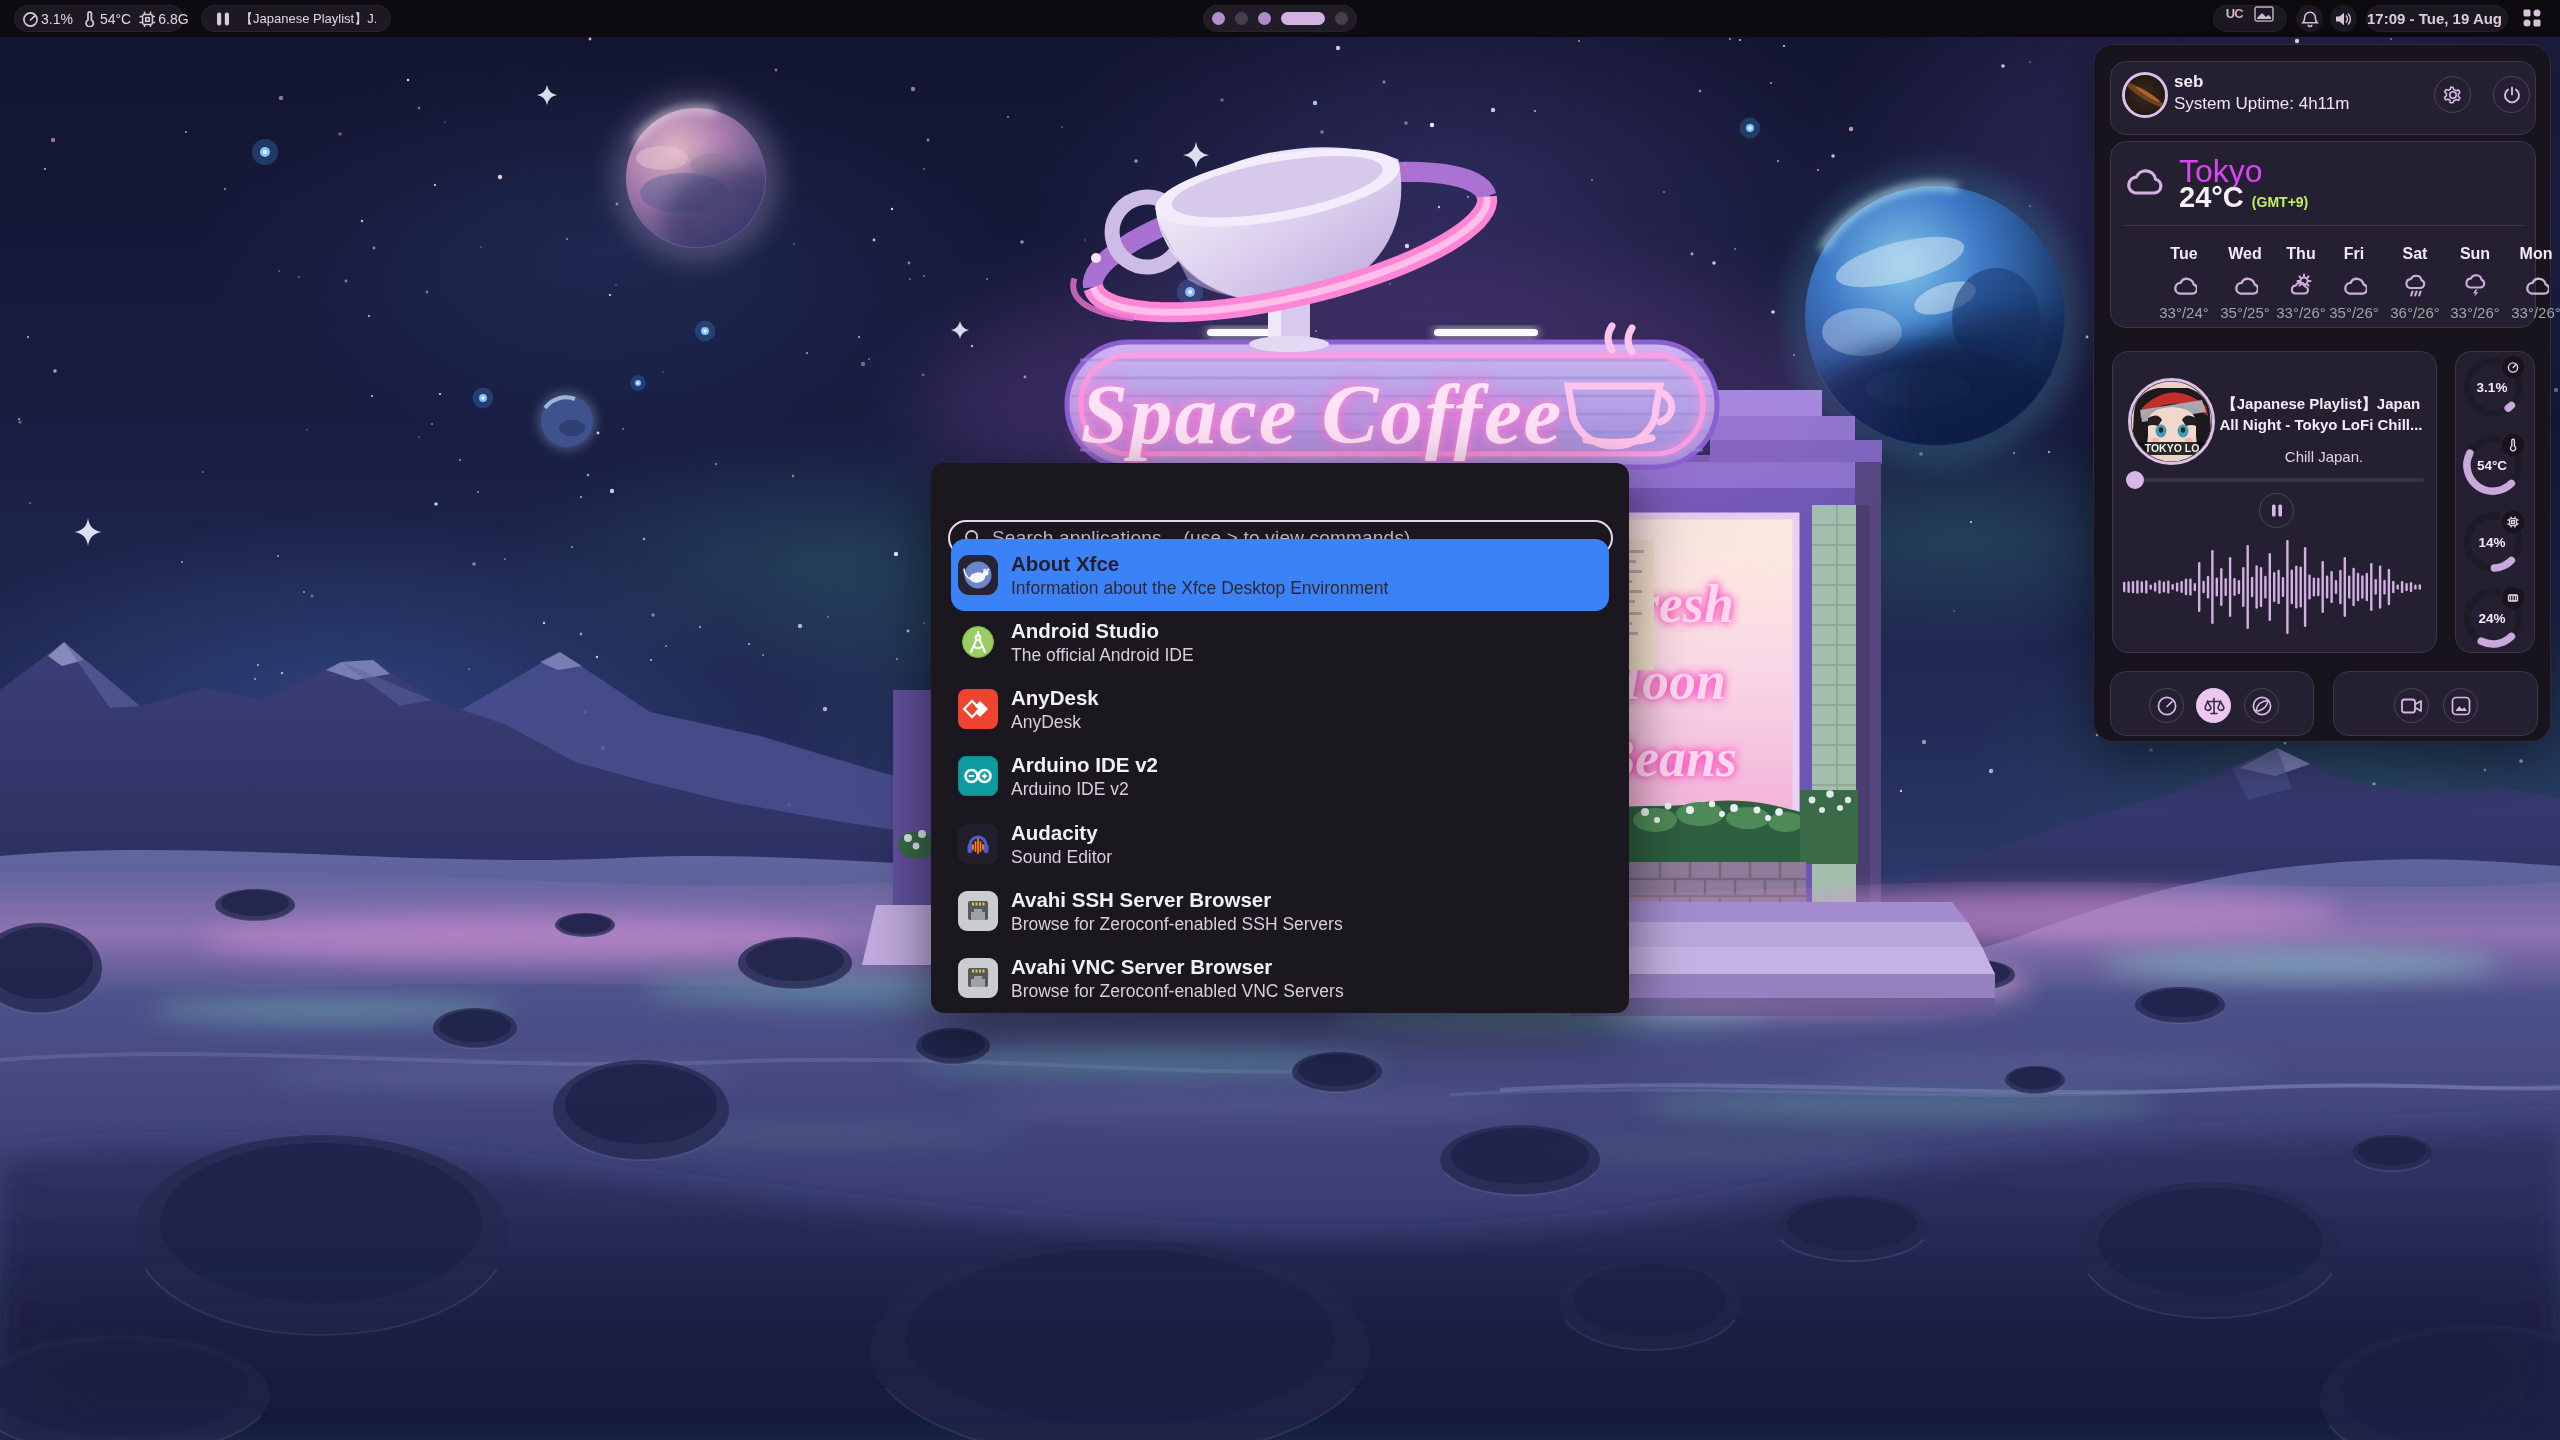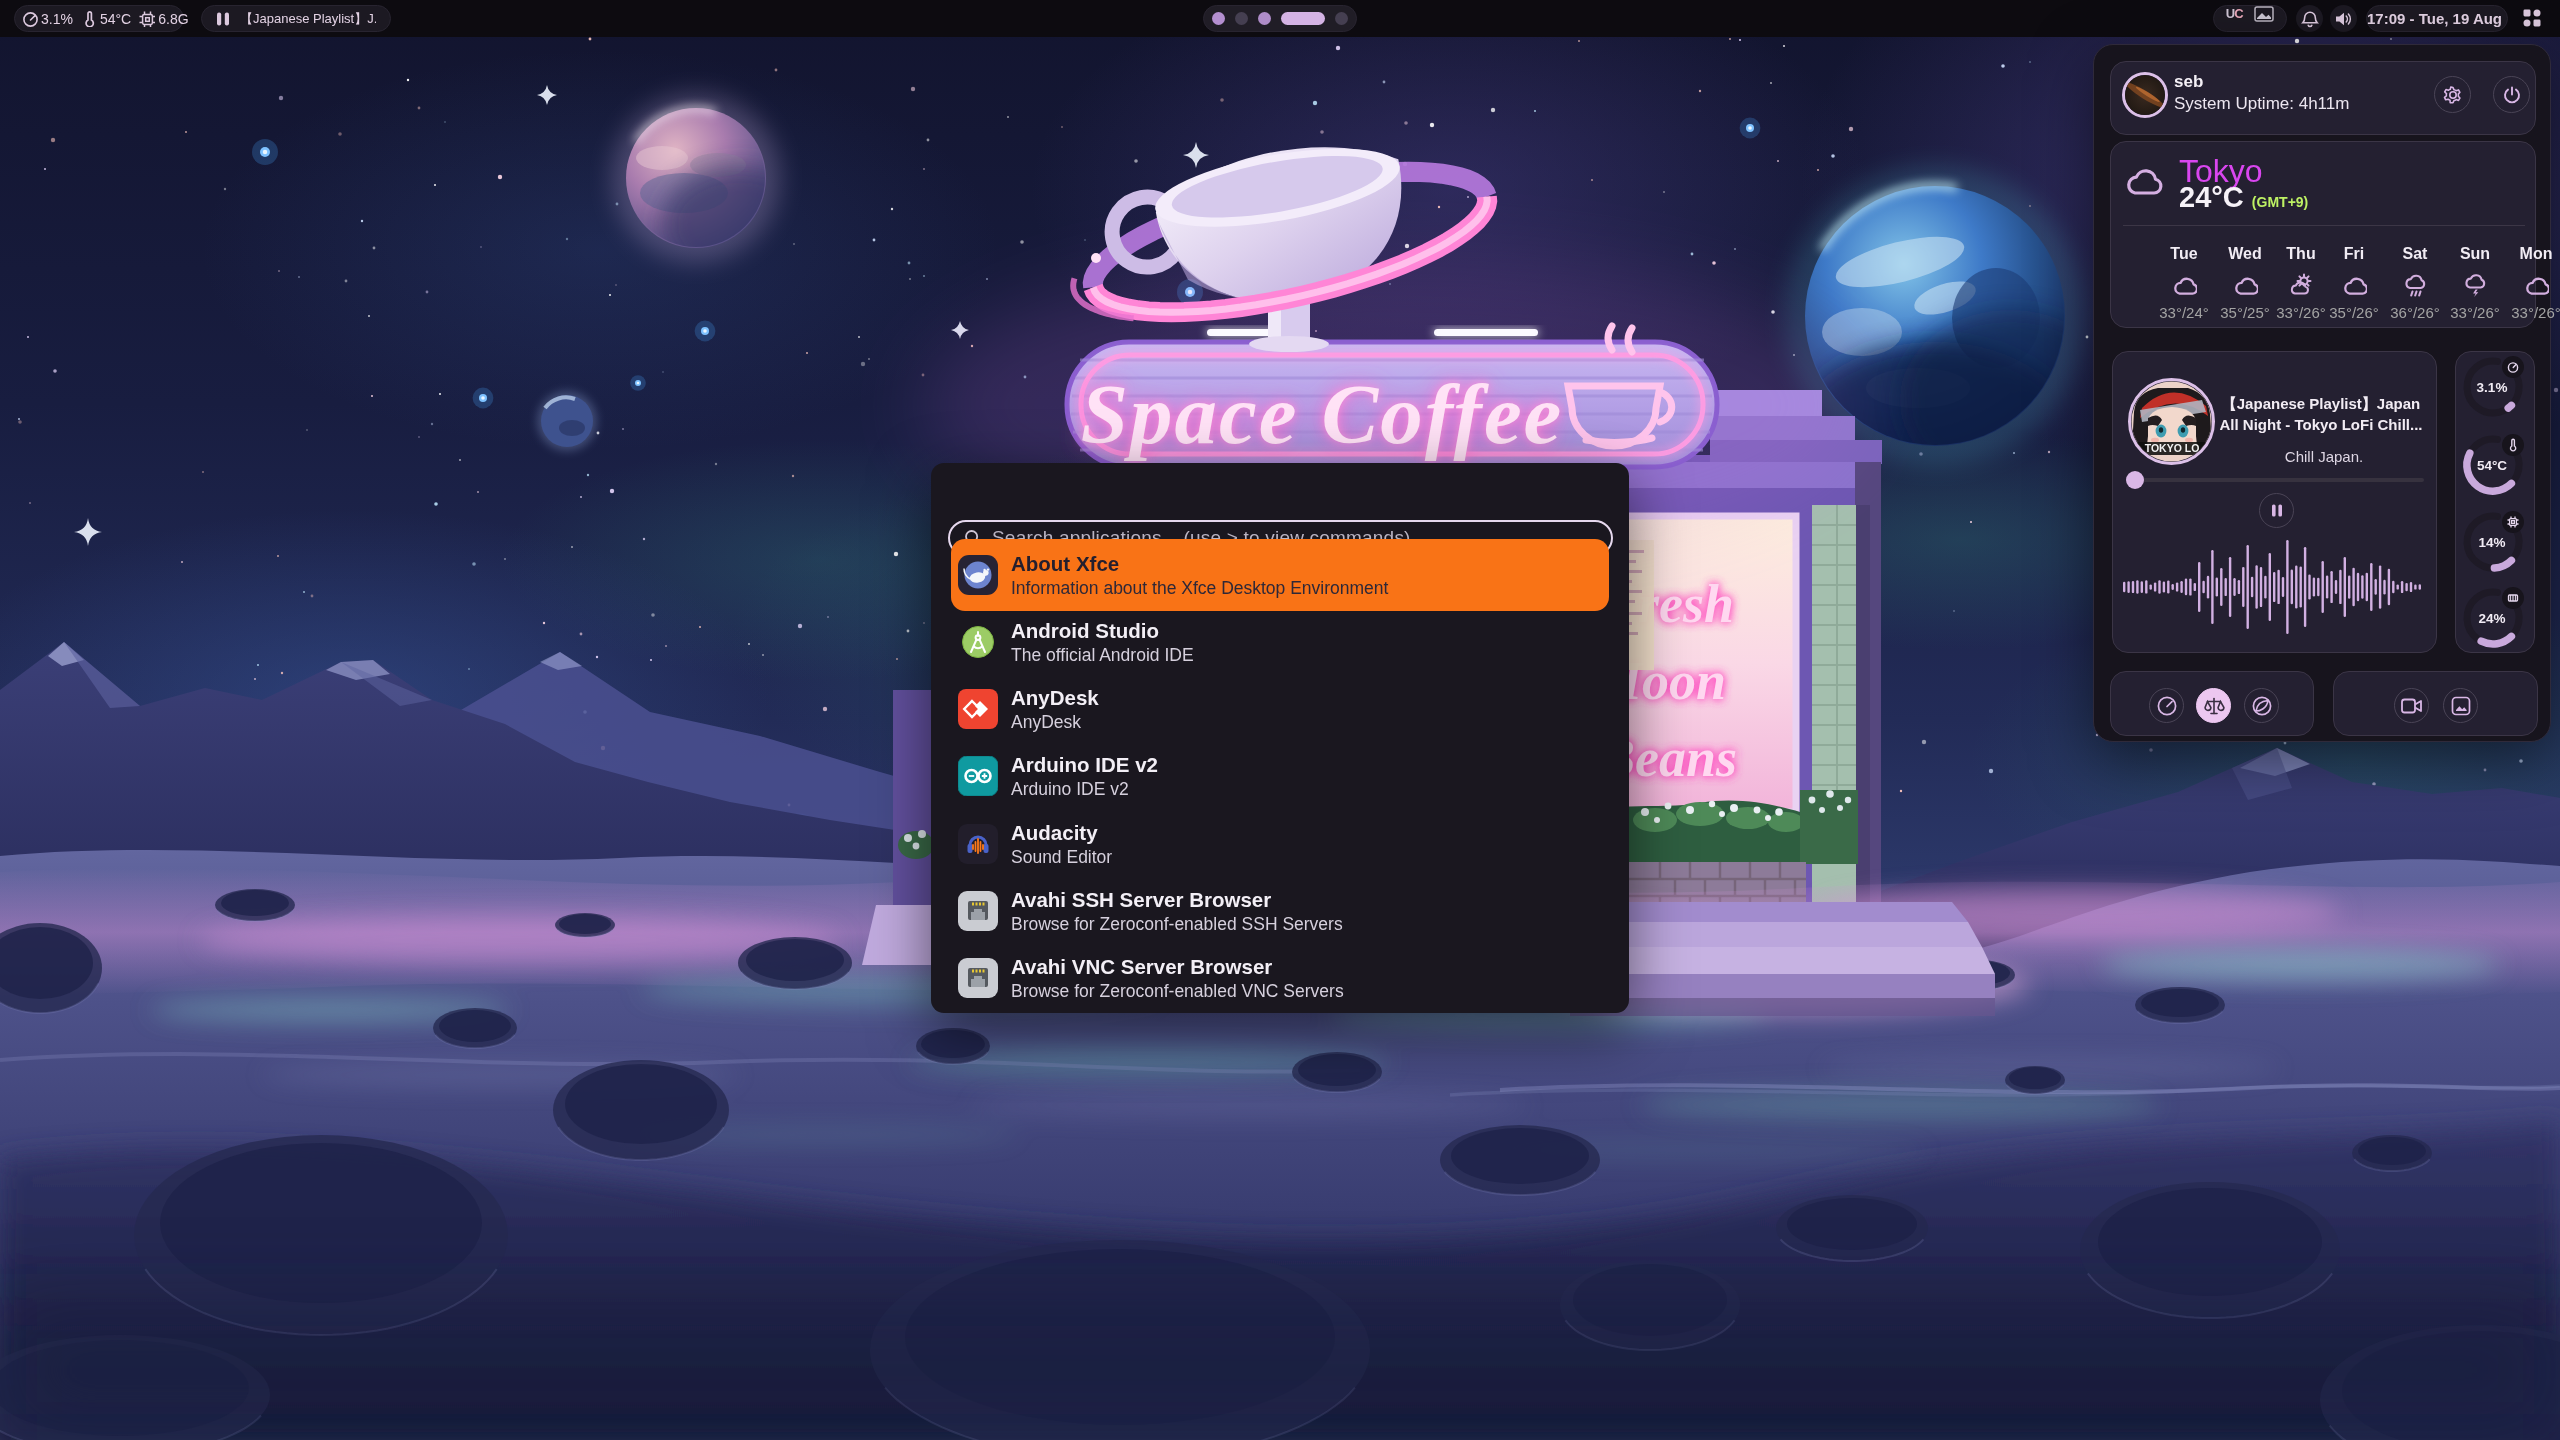--- a/index.html
+++ b/index.html
@@ -5,21 +5,21 @@
 .bar{position:absolute;left:0;top:0;width:2560px;height:37px;background:#0d0b10;}
 .pill{position:absolute;top:5px;height:27px;background:#1c1922;border:1px solid #282430;border-radius:15px;box-sizing:border-box;}
 .bt{font-size:14px;color:#e3d2e4;}
 .pill svg,.circ svg{flex:none;}
 .dot{width:13px;height:13px;border-radius:50%;display:inline-block;}
 .circ{position:absolute;top:5px;width:27px;height:27px;border-radius:50%;background:#1c1922;display:flex;align-items:center;justify-content:center;}
 .launcher{position:absolute;left:931px;top:463px;width:698px;height:550px;background:#1a171f;border-radius:13px;box-shadow:0 18px 60px rgba(0,0,0,0.55);}
 .search{position:absolute;left:17px;top:17px;width:665px;height:36px;box-sizing:border-box;border:2px solid #e6d8ee;border-radius:18px;display:flex;align-items:center;gap:9px;padding:0 13px;margin-top:40px;}
 .ph{font-size:19px;color:#b9b3c2;letter-spacing:0.2px;}
 .row{position:absolute;left:20px;width:658px;height:72px;display:flex;align-items:center;gap:13px;padding-left:7px;box-sizing:border-box;border-radius:14px;}
-.row.sel{background:#f97316;}
+.row.sel{background:#3b82f6;}
 .ric{width:40px;height:40px;}
 .rt{font-size:20.5px;font-weight:bold;color:#f3eff6;line-height:26px;}
 .rs{font-size:17.5px;color:#d6d0dd;line-height:22px;}
 .sel .rt{color:#241f2e;}
 .sel .rs{color:#2e2838;}
 .sb{position:absolute;left:2093px;top:44px;width:458px;height:698px;background:#17141d;border:1px solid #2f2a3a;border-radius:20px;box-sizing:border-box;box-shadow:0 18px 60px rgba(0,0,0,0.5);}
 .card{position:absolute;background:#242031;border:1px solid #3b3546;border-radius:16px;box-sizing:border-box;}
 .avatar{position:absolute;left:11px;top:10px;width:40px;height:40px;border-radius:50%;border:3px solid #dcc0e8;overflow:hidden;}
 .cbtn{position:absolute;width:35px;height:35px;border-radius:50%;border:1px solid #4a4456;display:flex;align-items:center;justify-content:center;}
 .cbtn2{position:absolute;top:16px;width:33px;height:33px;border-radius:50%;border:1px solid #4a4456;display:flex;align-items:center;justify-content:center;}

